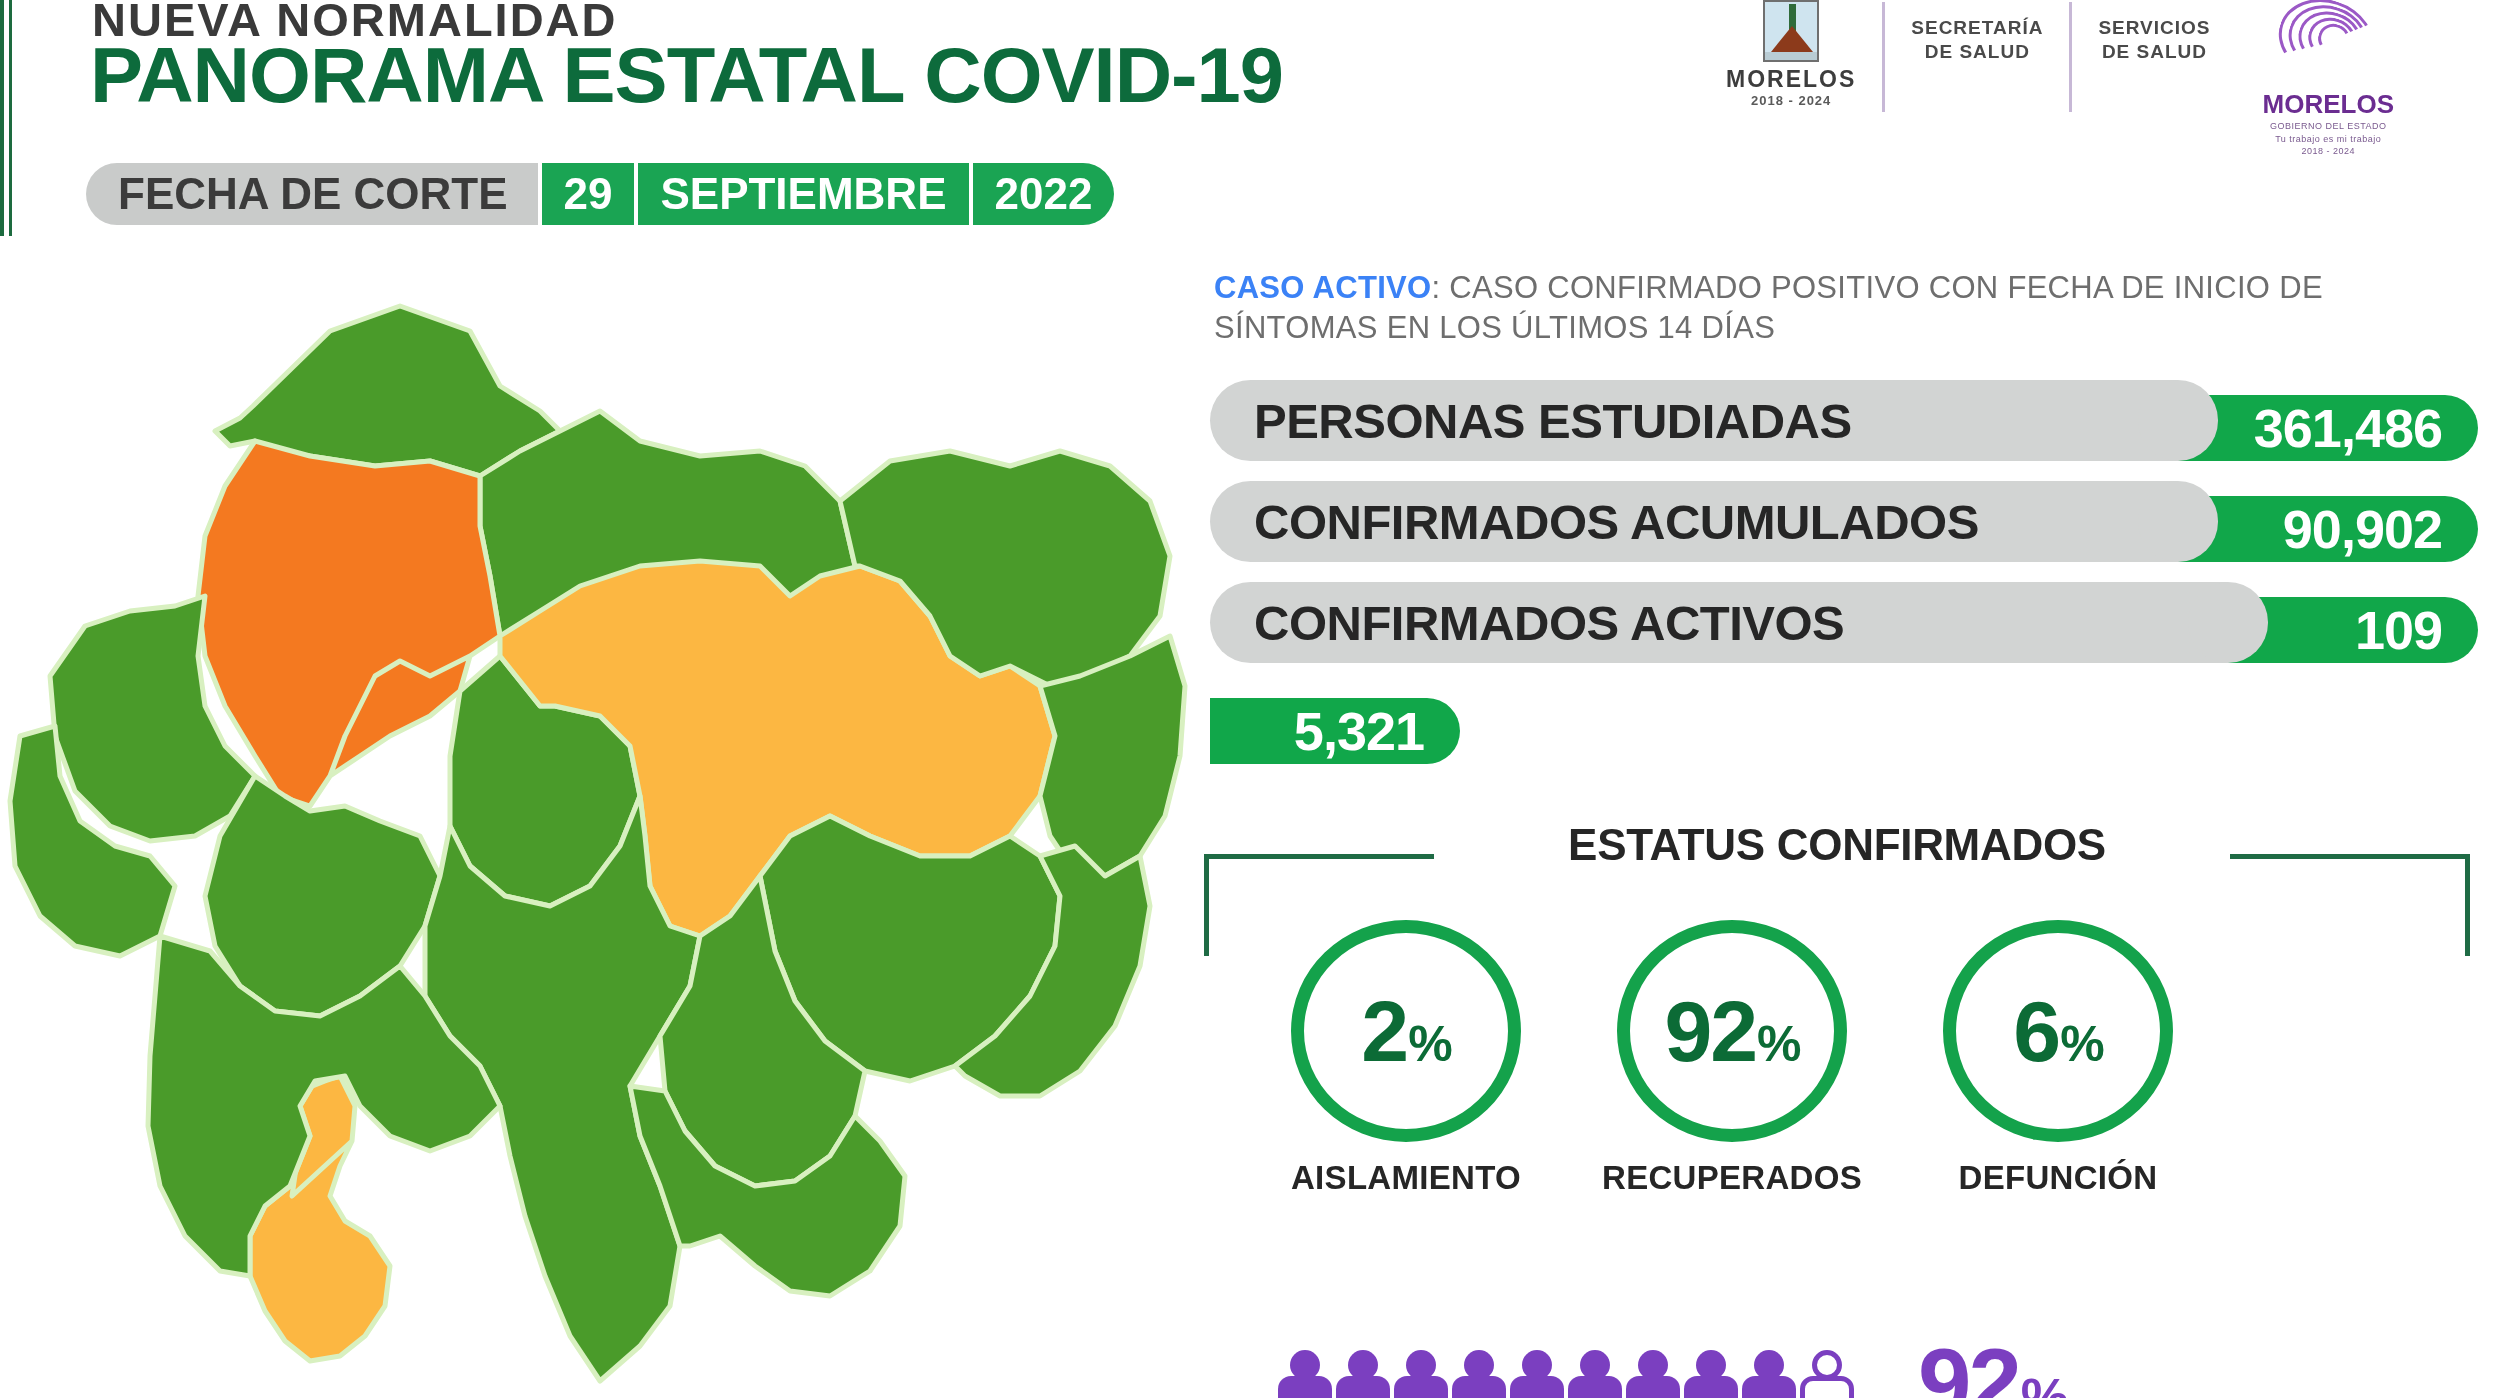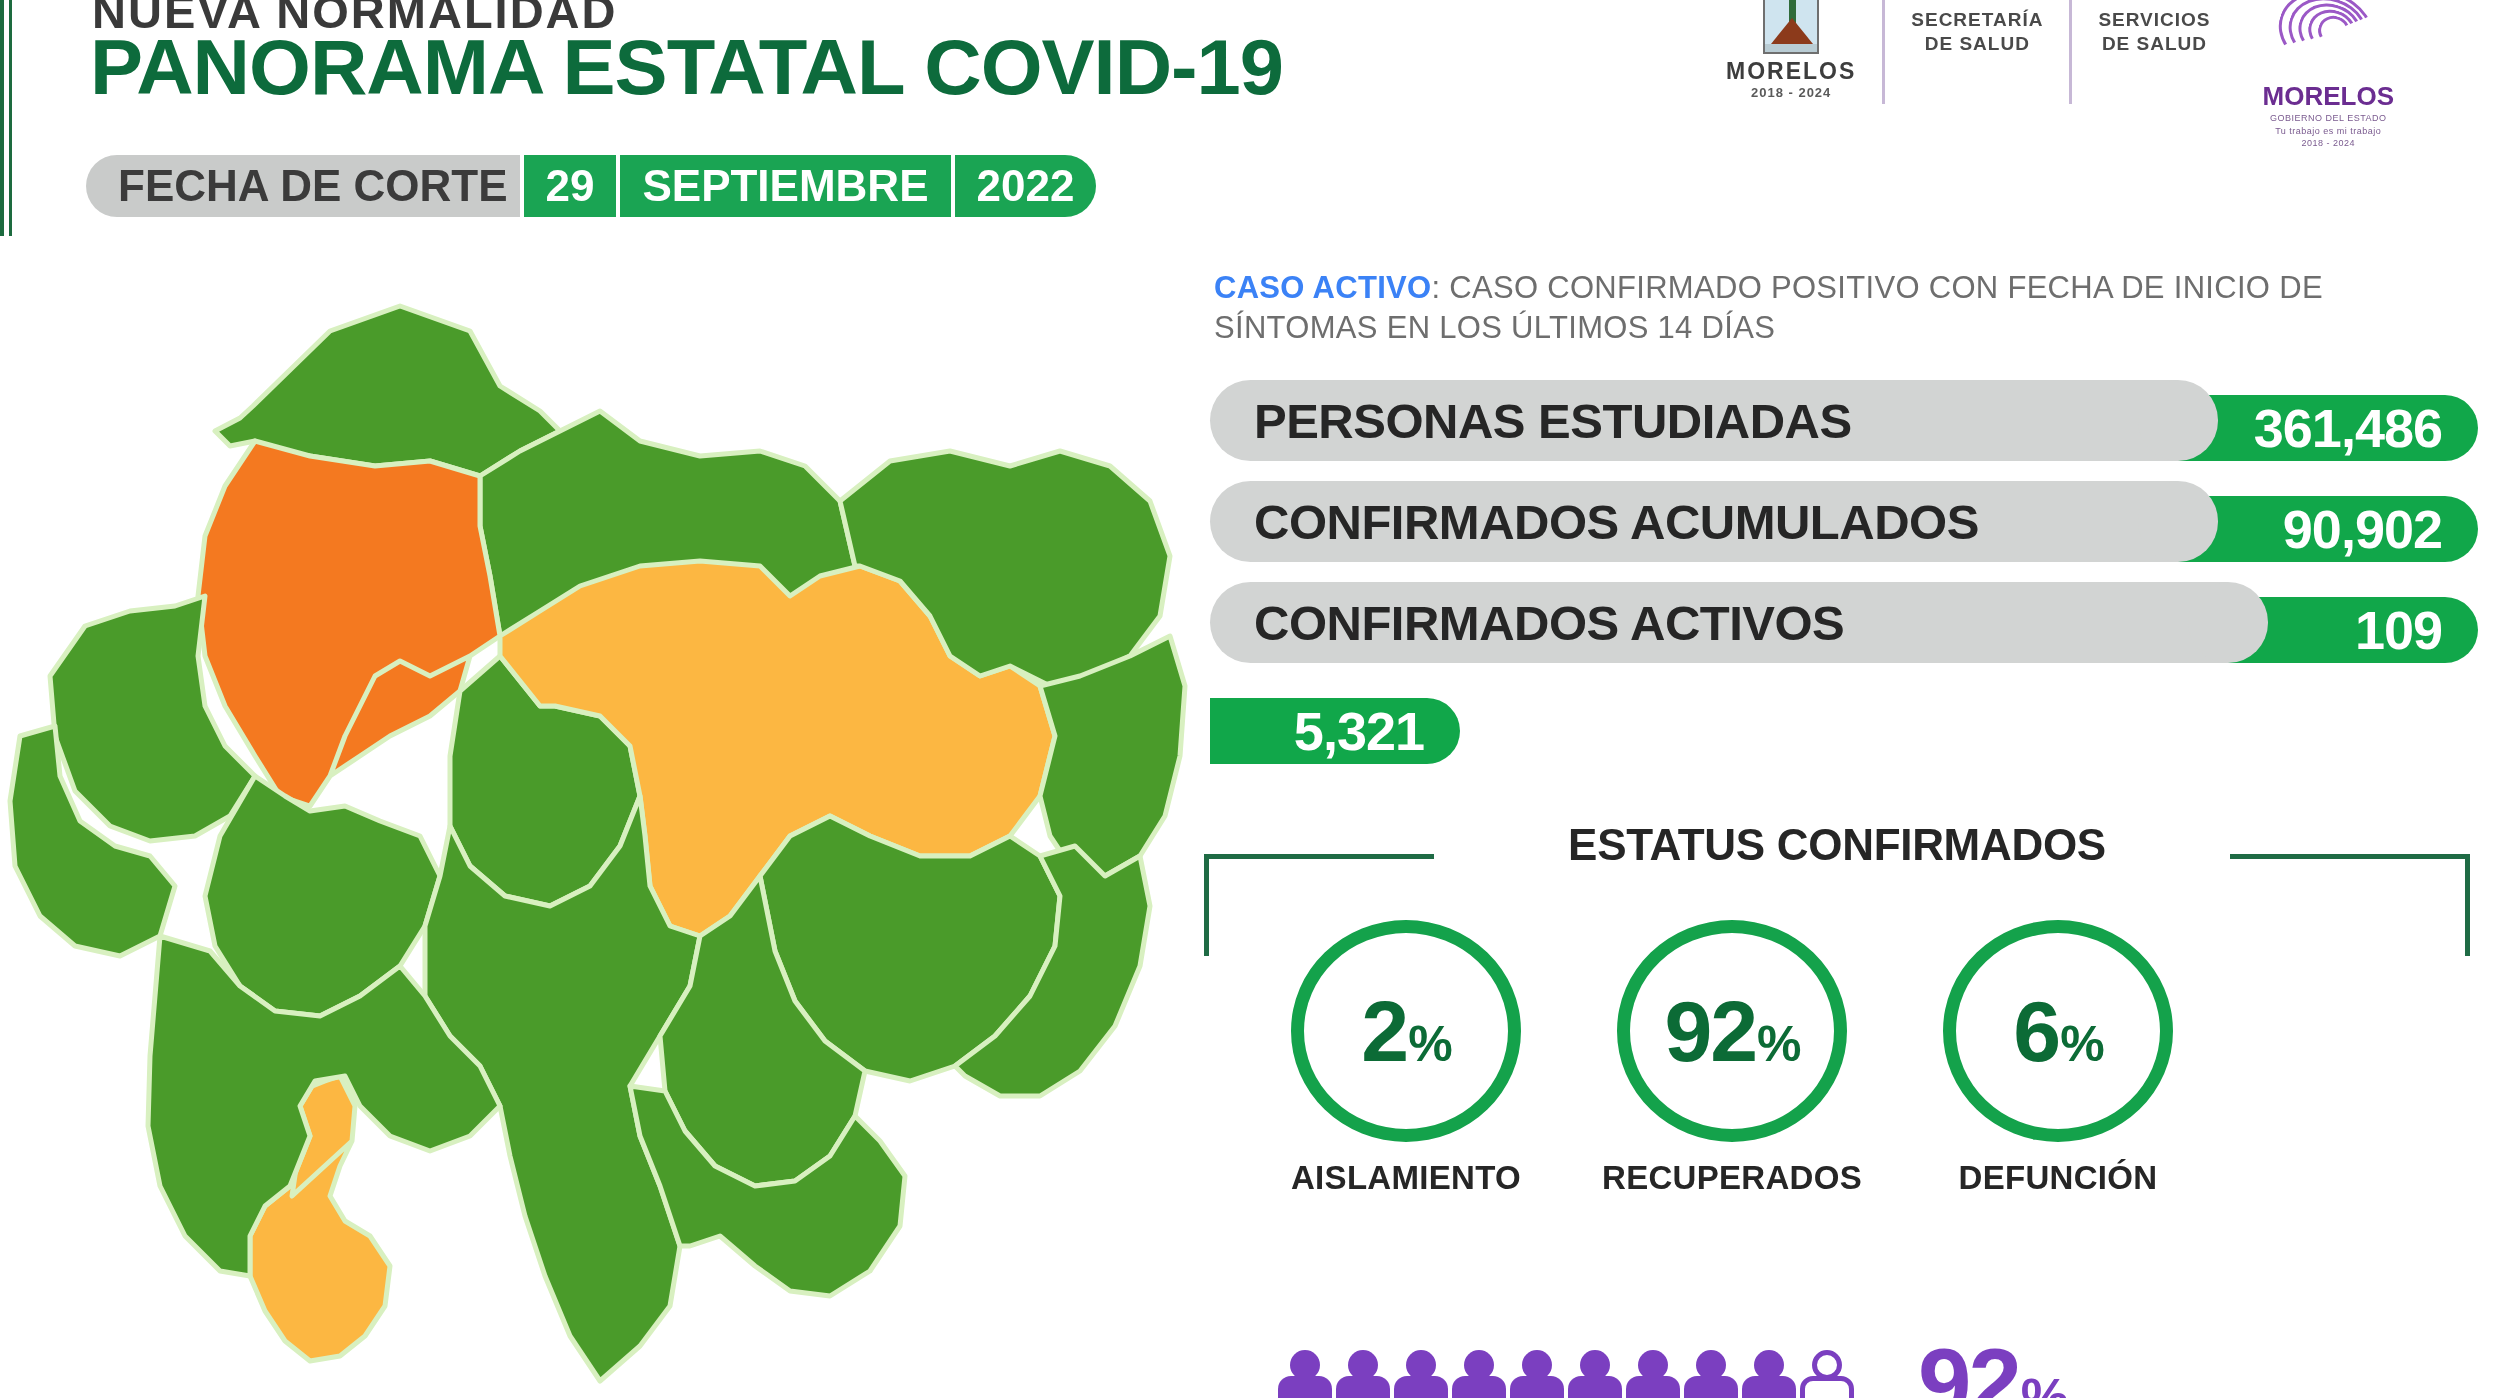--- a/index.html
+++ b/index.html
@@ -14,21 +14,21 @@
   .left-strip{
     position:absolute; left:0; top:0; width:12px; height:236px;
     background:#1d6b3f;
   }
   .left-strip-inner{
     position:absolute; left:4px; top:0; width:5px; height:236px;
     background:#ffffff;
   }
 
   
-  .header{ position:absolute; left:0; top:0; width:2464px; height:236px; }
+  .header{ position:absolute; left:0; top:8px; width:2464px; height:236px; }
 
   .kicker{
     position:absolute; left:92px; top:-16px;
     font-size:47px; font-weight:bold; letter-spacing:2px;
     color:#3a3a3a;
     font-family:"Liberation Sans", sans-serif;
   }
   .title{
     position:absolute; left:90px; top:22px;
     font-size:78px; font-weight:bold; letter-spacing:-1px;
@@ -43,21 +43,21 @@
     height:62px; display:flex; align-items:stretch;
     border-radius:31px; overflow:hidden;
   }
   .datebar .seg{
     display:flex; align-items:center; justify-content:center;
     font-weight:bold; white-space:nowrap;
   }
   .datebar .seg-label{
     background:#c9cbca; color:#3b3b3b;
     font-size:44px; letter-spacing:0px;
-    padding:0 12px 0 32px;
+    padding:0 30px 0 32px;
   }
   .datebar .seg-green{
     background:#1aa453; color:#ffffff;
     font-size:44px;
     padding:0 22px;
     border-left:4px solid #ffffff;
   }
 
   
   .logos{

